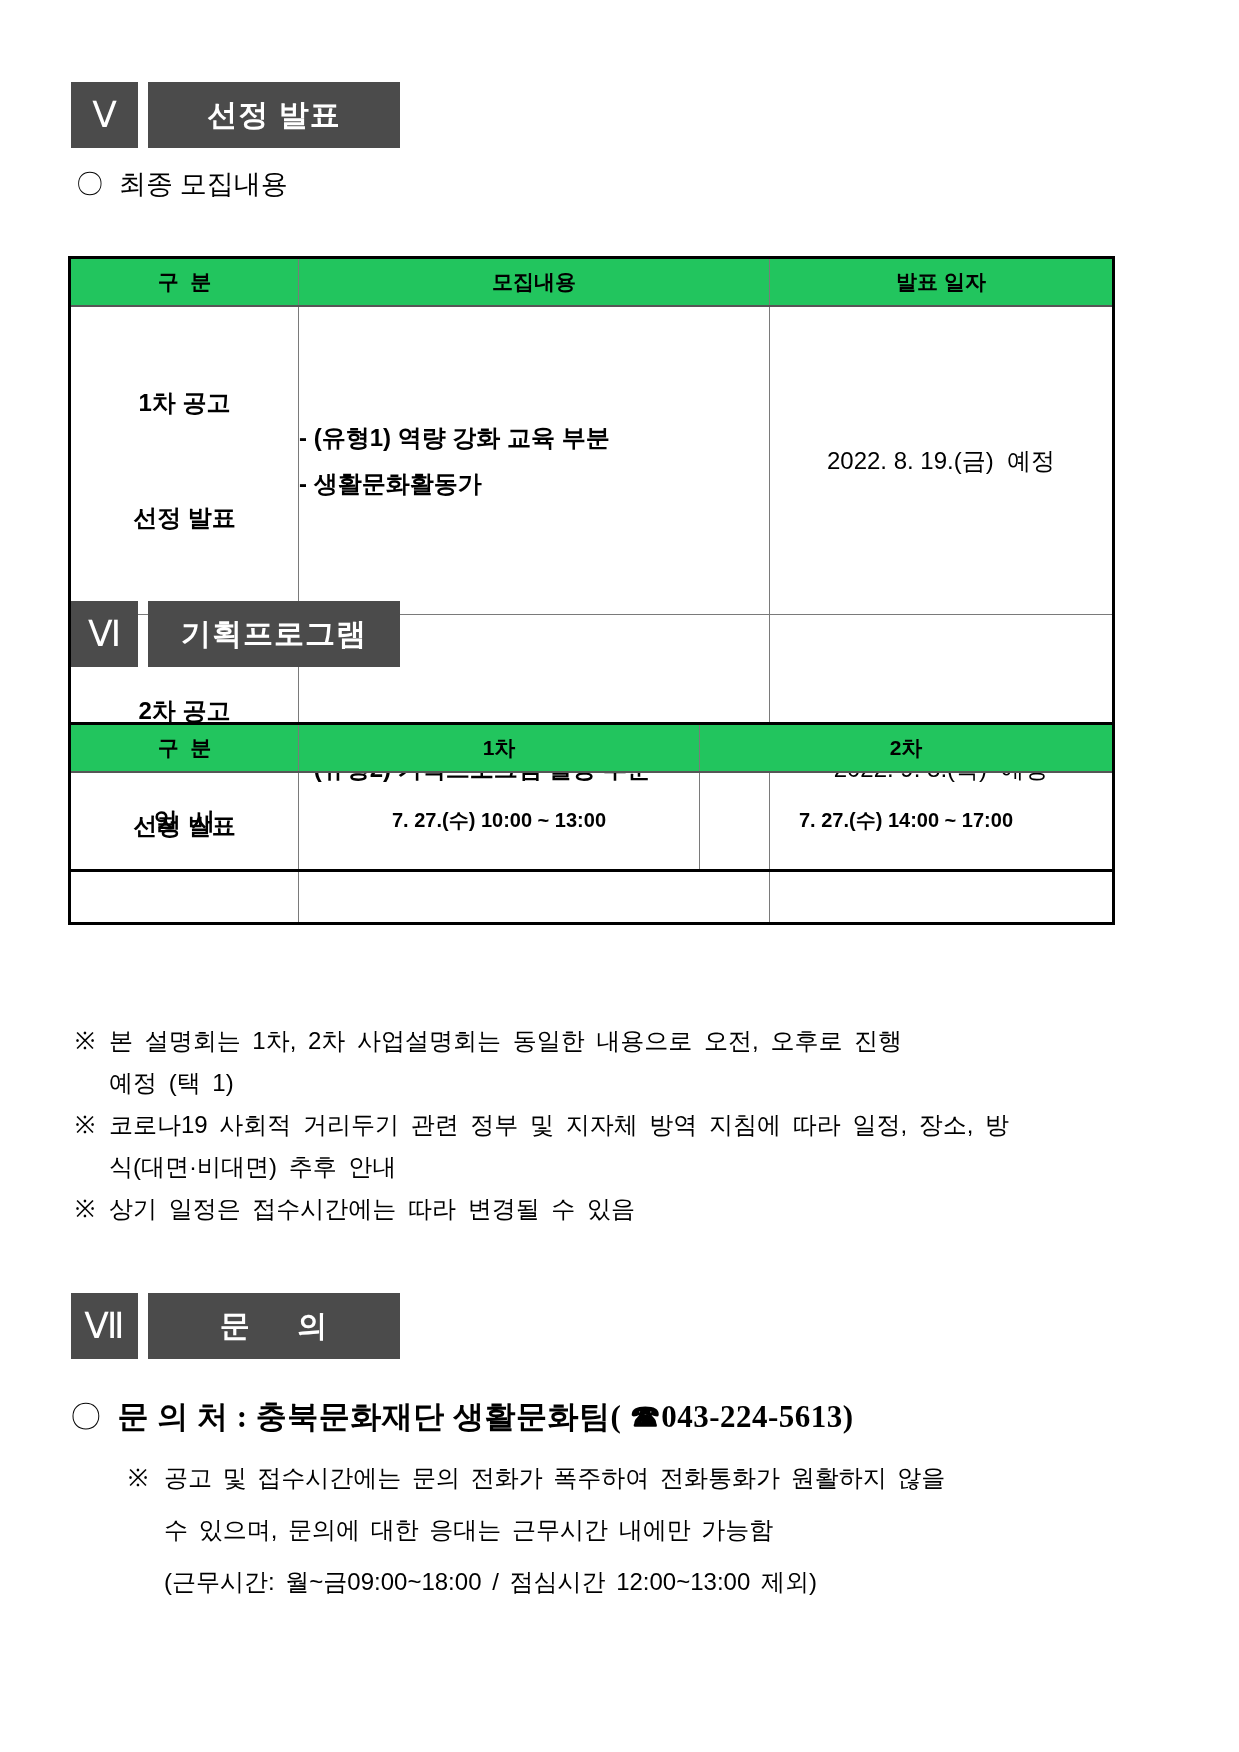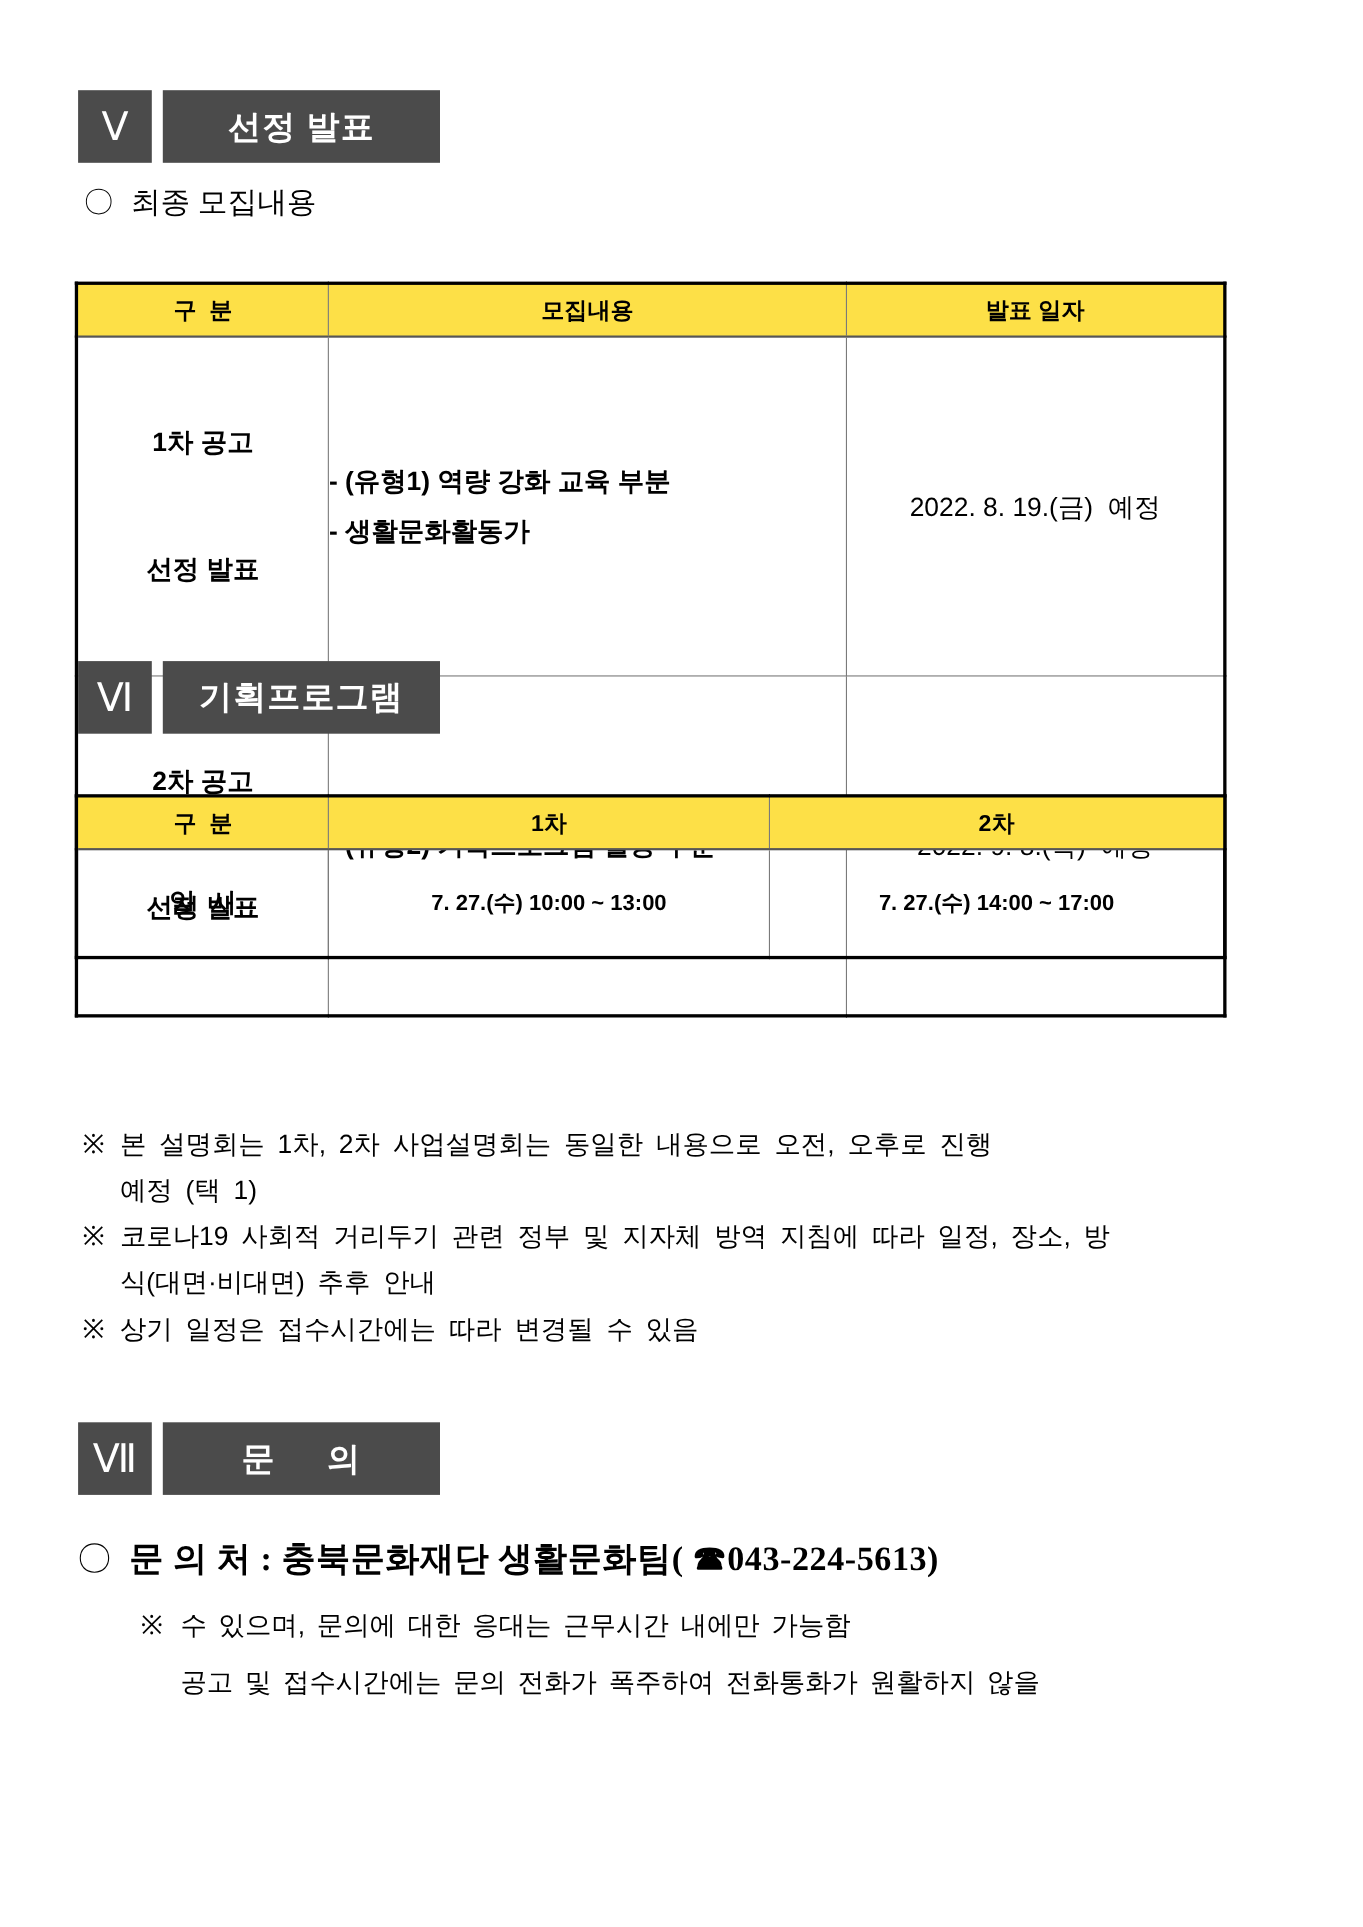--- a/index.html
+++ b/index.html
@@ -32,21 +32,21 @@
   .bullet-glyph { font-weight:normal; }
 
   
   table.doc { position:absolute; left:68px; border-collapse:collapse; table-layout:fixed;
     width:1044px; }
   table.t1 { top:256px; }
   table.t2 { top:722px; }
   table.doc th, table.doc td { border:1px solid #7a7a7a; padding:0; }
   table.doc { border:3px solid #000000; }
   table.doc th {
-    background:#fde047; height:46px; font-size:21px; font-weight:bold;
+    background:#22c55e; height:46px; font-size:21px; font-weight:bold;
     border-bottom:2px solid #565656; white-space:pre; text-align:center;
   }
   td.cat { text-align:center; font-weight:bold; font-size:24px; line-height:1.6; white-space:pre; }
   td.content { text-align:left; font-weight:bold; font-size:24px; line-height:1.9; padding-left:18px; }
   td.date { text-align:center; font-weight:normal; font-size:24px; white-space:pre; }
   td.time { text-align:center; font-weight:bold; font-size:20px; white-space:pre; }
   td.place { text-align:center; font-weight:bold; font-size:25px; }
   tr.t1r1 { height:130px; } tr.t1r2 { height:124px; }
   tr.t2r1 { height:98px; }  tr.t2r2 { height:122px; }
 
@@ -166,18 +166,19 @@
   </div>
 
   <div class="bullet-line contact">
     <span class="bullet-glyph">〇</span>
     <span class="phone-wrap"><span>문 의 처 : 충북문화재단 생활문화팀</span><span>( </span><span>☎</span><span>043-224-5613</span><span>)</span></span>
   </div>
 
   <div class="sub-note">
     <span class="marker">※</span>
     <div class="lines">
+      <div>공고 및 접수시간에는 문의 전화가 폭주하여 전화통화가 원활하지 않을</div>
       <div>수 있으며, 문의에 대한 응대는 근무시간 내에만 가능함</div>
-      <div>공고 및 접수시간에는 문의 전화가 폭주하여 전화통화가 원활하지 않을</div>
+      <div>(근무시간: 월~금09:00~18:00 / 점심시간 12:00~13:00 제외)</div>
     </div>
   </div>
 
 </div>
 
 </body></html>

